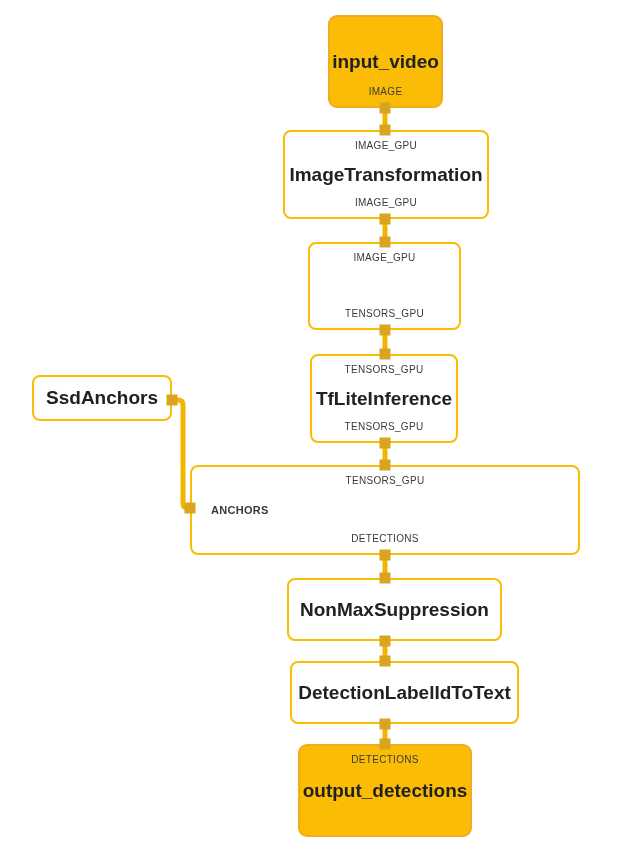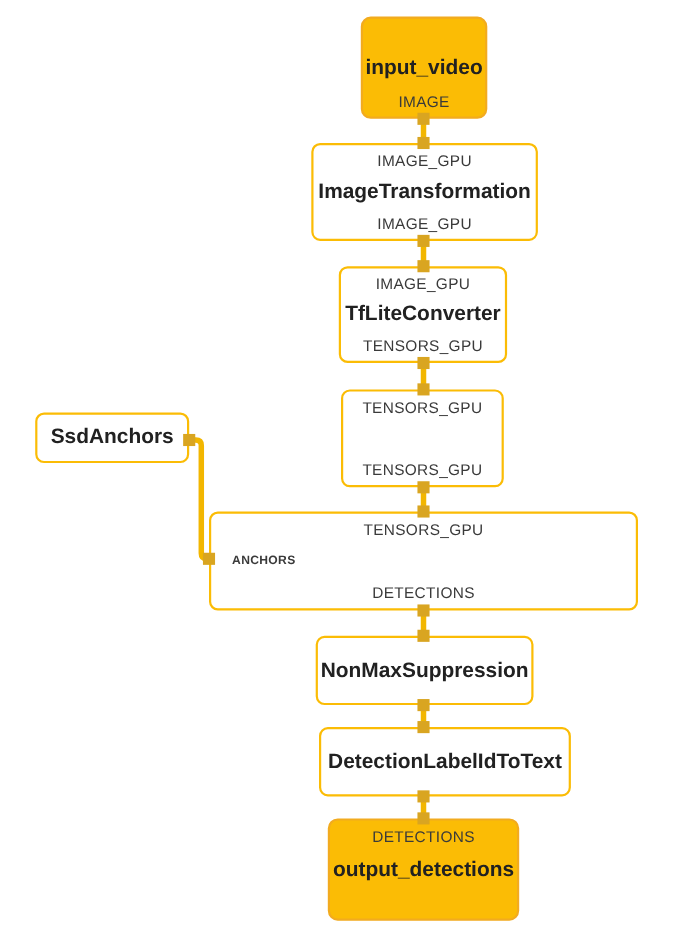--- a/index.html
+++ b/index.html
@@ -53,21 +53,21 @@
     position: relative;
     flex: 1 1 auto;
     display: flex;
     align-items: center;
     justify-content: center;
   }
   .port-label {
     height: 14px;
     line-height: 14px;
     text-align: center;
-    font-size: 14px;
+    font-size: 10px;
     font-weight: 400;
     letter-spacing: 0.3px;
     color: #3a3a3a;
     white-space: nowrap;
   }
   .port-label.spacer {
     visibility: hidden;
   }
   .side-port-label {
     position: absolute;
@@ -80,21 +80,21 @@
     color: #3a3a3a;
     white-space: nowrap;
   }
   
   #n-input-video              { left: 328px; top: 15px;  width: 115px; height: 93px; }
   #n-image-transformation     { left: 283px; top: 130px; width: 206px; height: 89px; }
   #n-tflite-converter         { left: 308px; top: 242px; width: 153px; height: 88px; }
   #n-tflite-inference         { left: 310px; top: 354px; width: 148px; height: 89px; }
   #n-ssd-anchors              { left: 32px;  top: 375px; width: 140px; height: 46px; }
   #n-tensors-to-detections    { left: 190px; top: 465px; width: 390px; height: 90px; }
-  #n-non-max-suppression      { left: 287px; top: 578px; width: 198px; height: 63px; }
+  #n-non-max-suppression      { left: 287px; top: 578px; width: 215px; height: 63px; }
   #n-detection-label-id       { left: 290px; top: 661px; width: 229px; height: 63px; }
   #n-output-detections        { left: 298px; top: 744px; width: 174px; height: 93px; }
 </style>
 </head>
 <body>
 
 <div class="canvas">
 
   <div class="node filled" id="n-input-video">
     <div class="port-label spacer"></div>
@@ -107,28 +107,28 @@
   <div class="node" id="n-image-transformation">
     <div class="port-label">IMAGE_GPU</div>
     <div class="mid">
         <span class="node-title">ImageTransformation</span>
       </div>
     <div class="port-label">IMAGE_GPU</div>
   </div>
 
   <div class="node" id="n-tflite-converter">
     <div class="port-label">IMAGE_GPU</div>
-    <div class="mid">
-        <span class="node-title">TfLiteConverter</span>
-      </div>
     <div class="port-label">TENSORS_GPU</div>
   </div>
 
   <div class="node" id="n-tflite-inference">
     <div class="port-label">TENSORS_GPU</div>
+    <div class="mid">
+        <span class="node-title">TfLiteInference</span>
+      </div>
     <div class="port-label">TENSORS_GPU</div>
   </div>
 
   <div class="node title-only" id="n-ssd-anchors">
     <div class="mid">
         <span class="node-title">SsdAnchors</span>
       </div>
   </div>
 
   <div class="node" id="n-tensors-to-detections">

